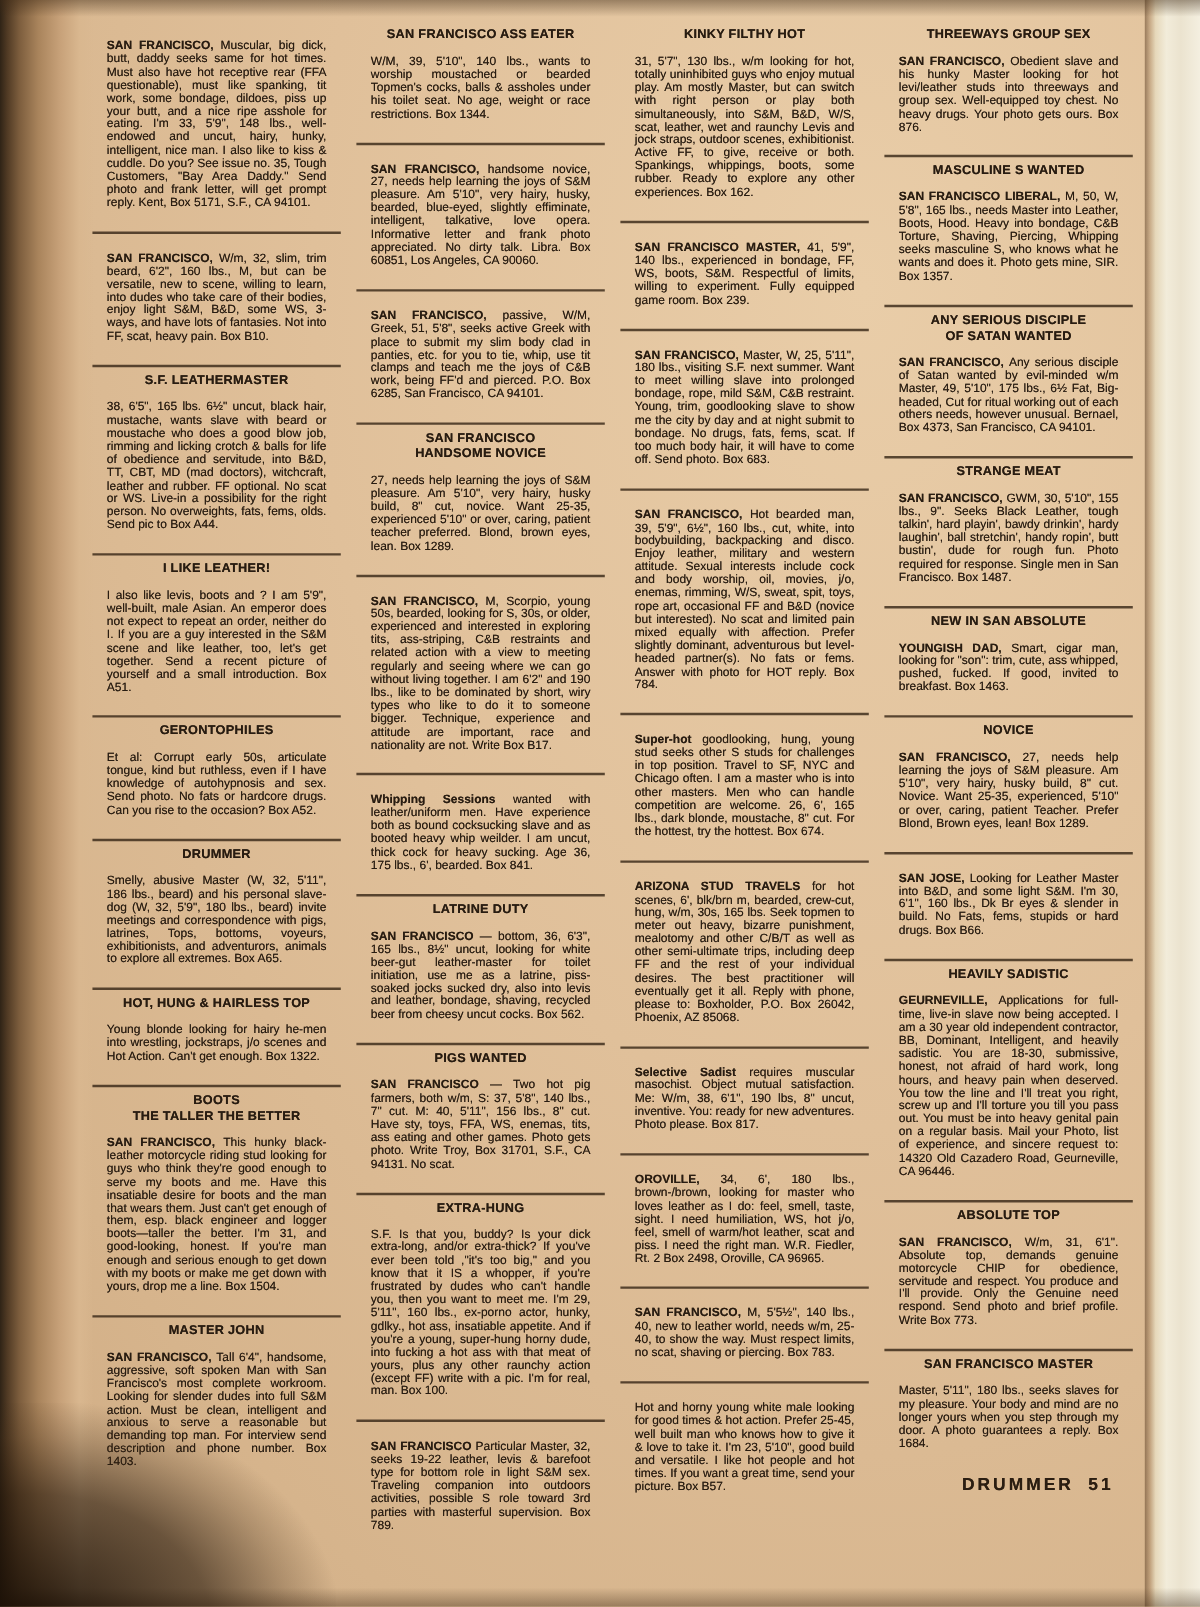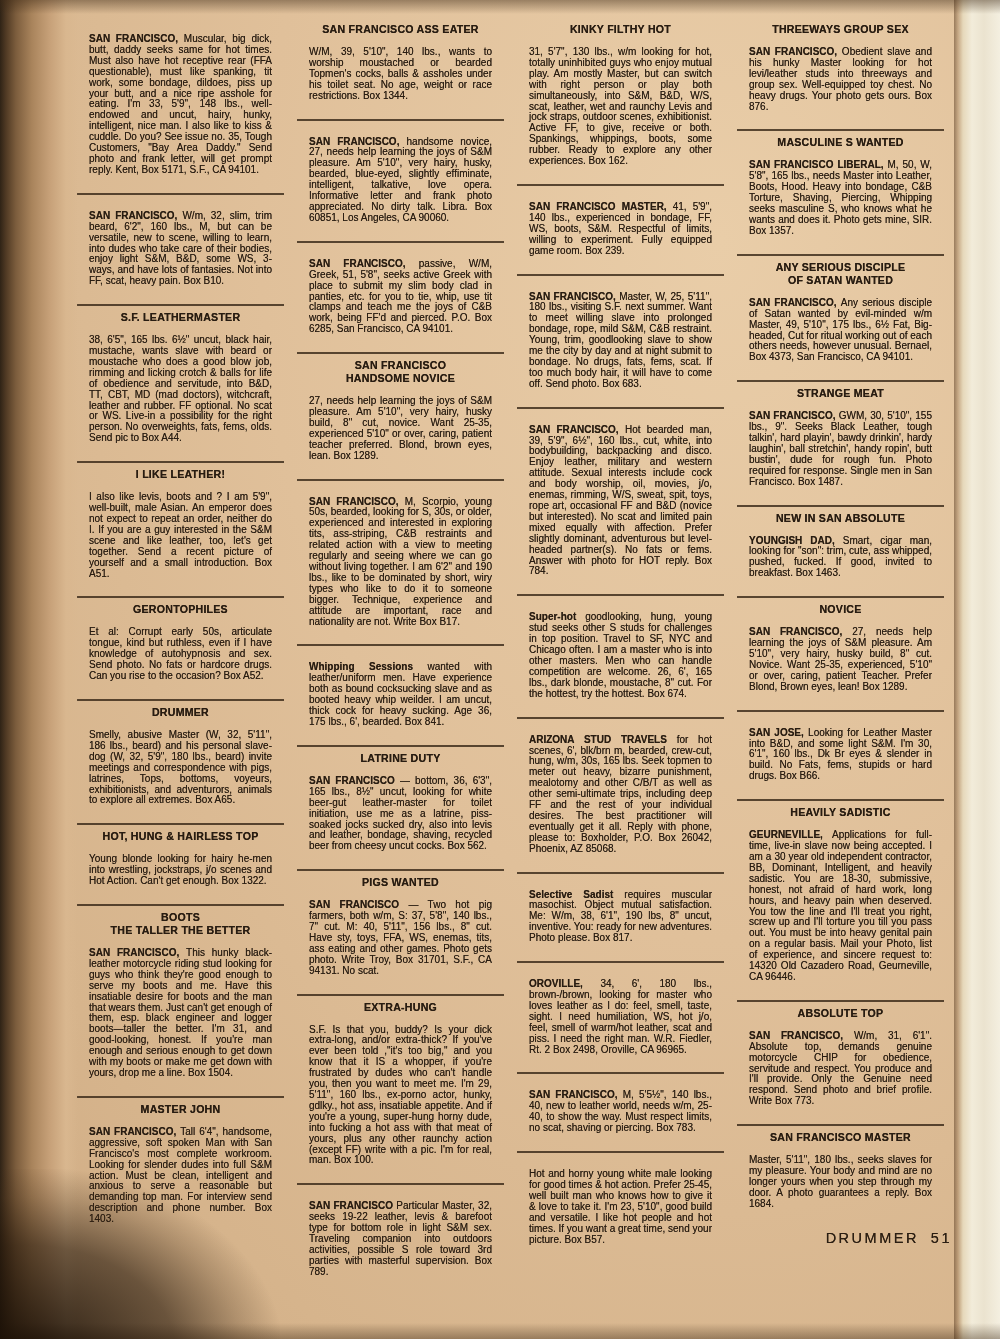--- a/index.html
+++ b/index.html
@@ -38,22 +38,22 @@
     font-weight:bold;text-align:center;font-size:10.6px;line-height:12px;
     letter-spacing:.25px;margin:1px 0 1px;
     text-shadow:0 0 .4px rgba(40,28,17,.9);
   }
   .ad-body{
     margin:12px;font-size:10px;line-height:10.9px;text-align:justify;
     text-shadow:0 0 .45px rgba(40,28,17,.75);
   }
   .ad-lead{font-weight:bold;}
   .footer{
-    position:absolute;top:1230px;right:48px;z-index:4;
-    font-weight:normal;font-size:14.5px;letter-spacing:2.5px;color:#2b1e12;
+    position:absolute;top:1230px;right:72px;z-index:4;
+    font-weight:bold;font-size:14.5px;letter-spacing:2.5px;color:#2b1e12;
     text-shadow:0 0 .4px rgba(43,30,18,.9);
   }
   .footer .pagenum{margin-left:12px;}
 </style>
 </head>
 <body>
 
 <div class="page">
   <div class="columns" id="columns">
       <div class="col">

